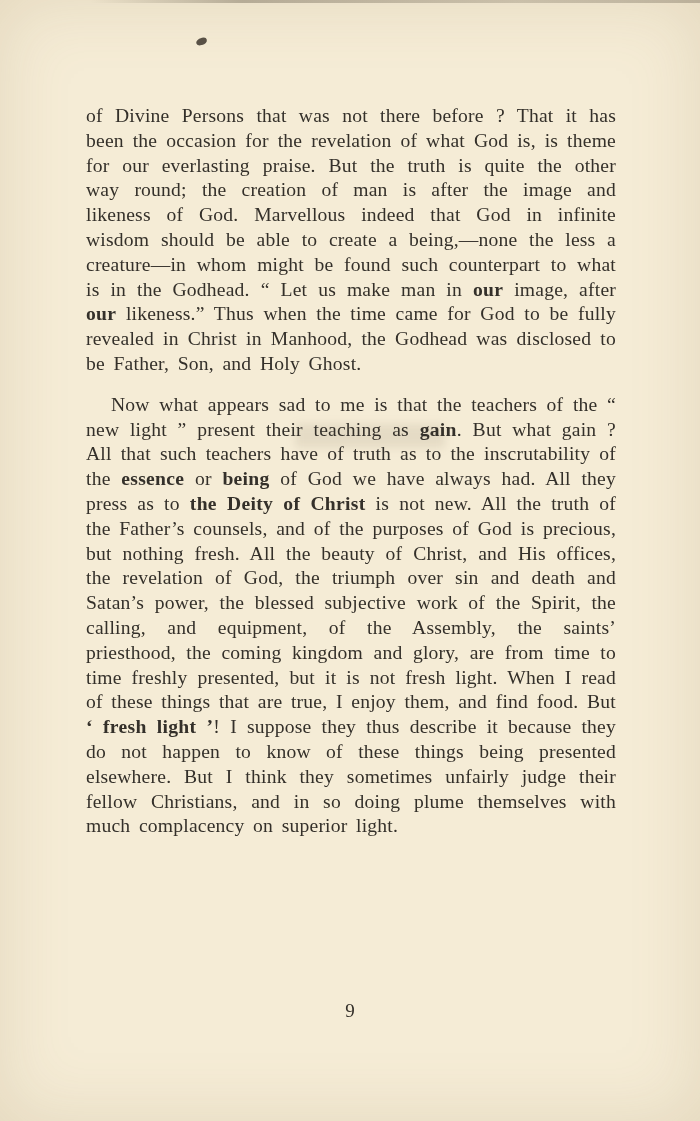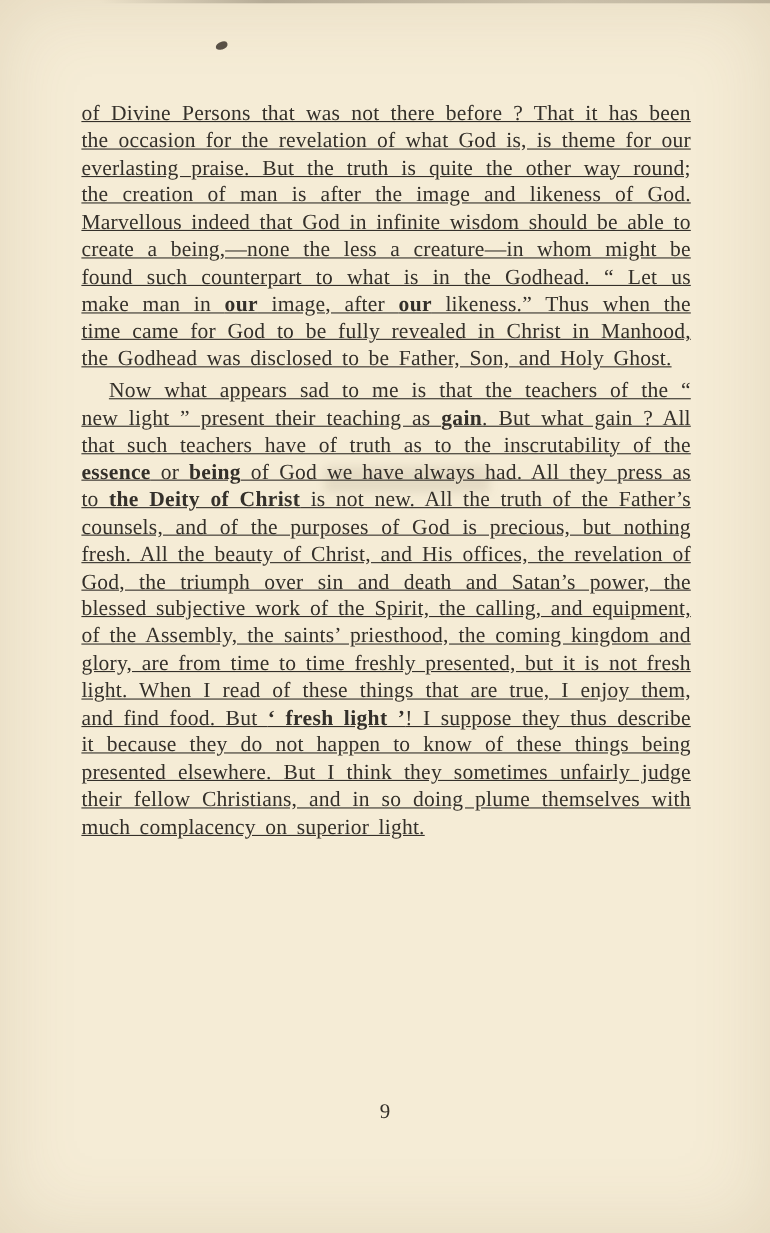--- a/index.html
+++ b/index.html
@@ -56,22 +56,21 @@
     left: 70px;
     top: 88px;
     width: 562px;
     font-size: 19.6px;
     line-height: 24.8px;
     text-align: justify;
     word-spacing: 3.5px;
     letter-spacing: 0.2px;
   }
   .para {
-    margin: 4px;
-    text-decoration: underline;
+    margin: 16px;
   }
   .para + .para {
     margin-top: 3px;
   }
   .para.indent {
     text-indent: 25px;
   }
   .para b {
     font-weight: bold;
     letter-spacing: 0.3px;

